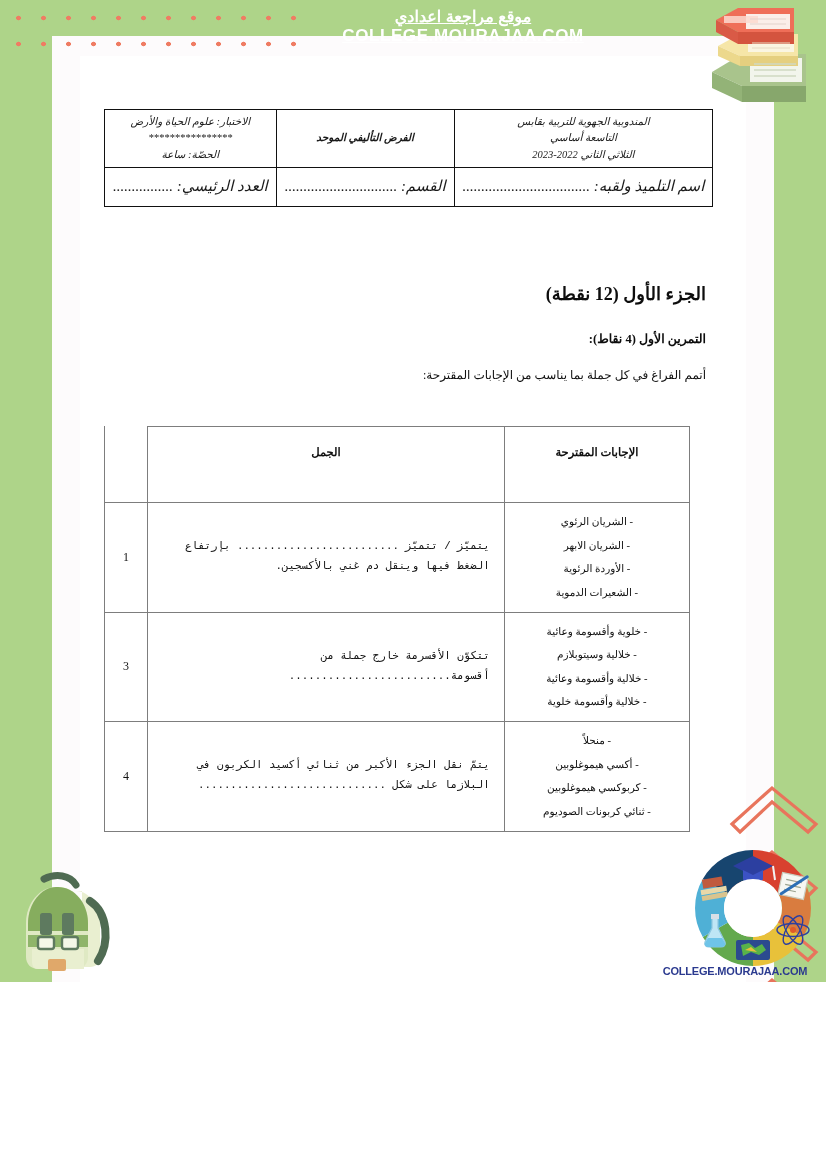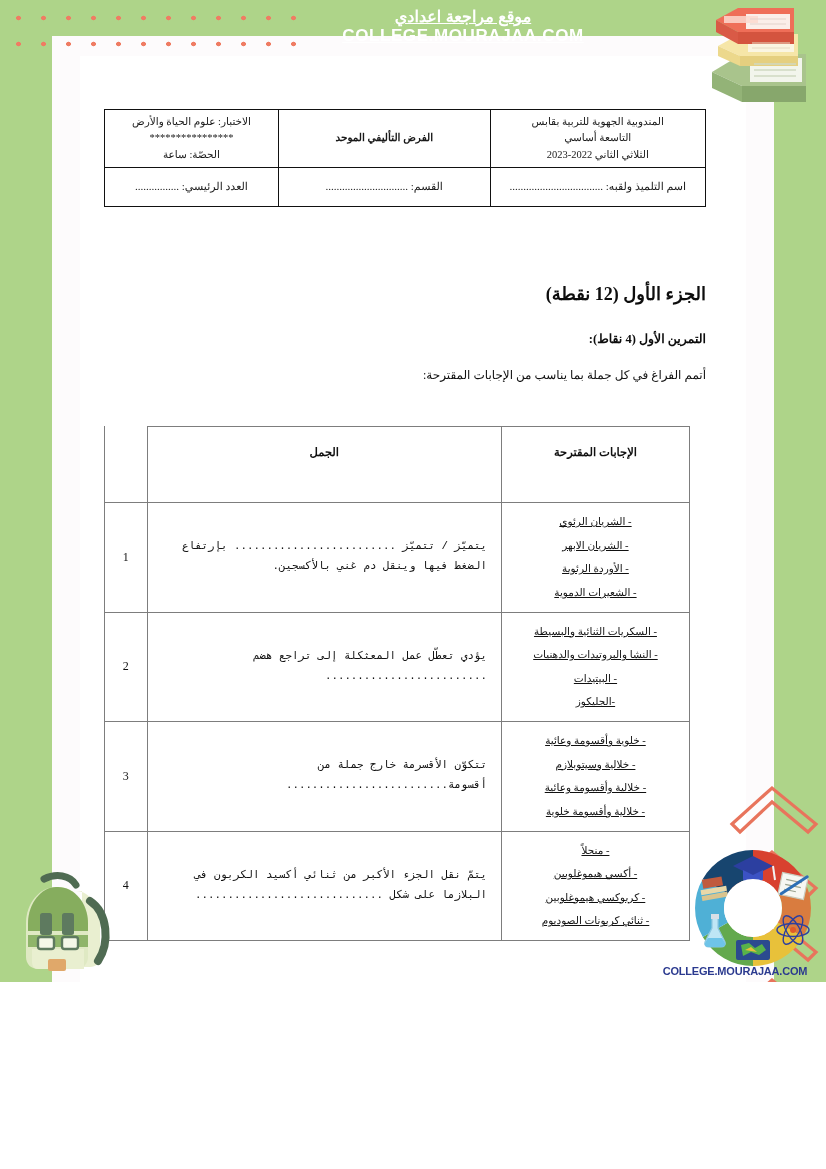--- a/index.html
+++ b/index.html
@@ -121,36 +121,37 @@
     background: #fff;
   }
   .info-table td {
     border: 1.6px solid #111;
     padding: 4px 8px;
     font-size: 10.5px;
     color: #1a1a1a;
     vertical-align: middle;
     text-align: center;
     line-height: 1.55;
+    font-style: italic;
   }
   .cell-admin { width: 200px; margin-left: 46px; }
   .cell-admin .line { display: block; }
   .cell-title {
     width: 200px;
     font-size: 15.5px;
     font-weight: bold;
     letter-spacing: .2px;
     margin-left: 48px;
   }
   .cell-exam { width: 160px; }
   .cell-exam .line { display: block; }
   .row2 td {
     height: 30px;
-    font-size: 11px;
-    text-align: center;
+    font-size: 15px;
+    text-align: right;
     white-space: nowrap;
     overflow: hidden;
   }
 
   
   .part-title {
     position: absolute;
     right: 120px; top: 283px;
     font-size: 18px;
     font-weight: bold;
@@ -203,21 +204,21 @@
     border-top-color: #fff !important;
     border-right-color: #fff !important;
   }
   .q-table tbody td { padding: 7px 8px; }
   .col-answers {
     width: 186px;
     font-size: 10.5px;
     text-align: center;
     line-height: 2.25;
   }
-  .col-answers .opt { display: block; white-space: nowrap; text-decoration: underline; }
+  .col-answers .opt { display: block; white-space: nowrap; }
   .col-sentence {
     width: 365px;
     font-size: 10.8px;
     text-align: right;
     line-height: 1.85;
     padding-right: 14px !important;
     padding-left: 14px !important;
     font-family: Liberation Mono, monospace;
   }
   .col-num {
@@ -326,30 +327,20 @@
         <td class="col-answers">
           <span class="opt">- الشريان الرئوي</span>
           <span class="opt">- الشريان الابهر</span>
           <span class="opt">- الأوردة الرئوية</span>
           <span class="opt">- الشعيرات الدموية</span>
         </td>
         <td class="col-sentence">يتميّز / تتميّز ......................... بإرتفاع الضغط فيها وينقل دم غني بالأكسجين.</td>
         <td class="col-num">1</td>
       </tr>
 
-      <tr>
-        <td class="col-answers">
-          <span class="opt">- السكريات الثنائية والبسيطة</span>
-          <span class="opt">- النشا والبروتيدات والدهنيات</span>
-          <span class="opt">- البيتيدات</span>
-          <span class="opt">-الجليكوز</span>
-        </td>
-        <td class="col-sentence">يؤدي تعطّل عمل المعثكلة إلى تراجع هضم .........................</td>
-        <td class="col-num">2</td>
-      </tr>
 
       <tr>
         <td class="col-answers">
           <span class="opt">- خلوية وأقسومة وعائية</span>
           <span class="opt">- خلالية وسيتوبلازم</span>
           <span class="opt">- خلالية وأقسومة وعائية</span>
           <span class="opt">- خلالية وأقسومة خلوية</span>
         </td>
         <td class="col-sentence">تتكوّن الأقسرمة خارج جملة من أقسومة.........................</td>
         <td class="col-num">3</td>

